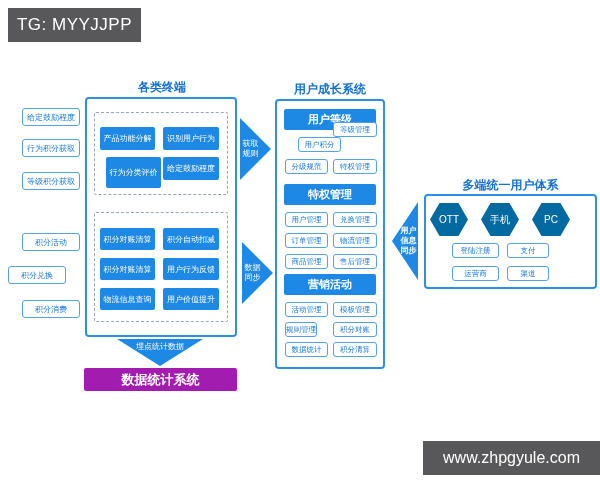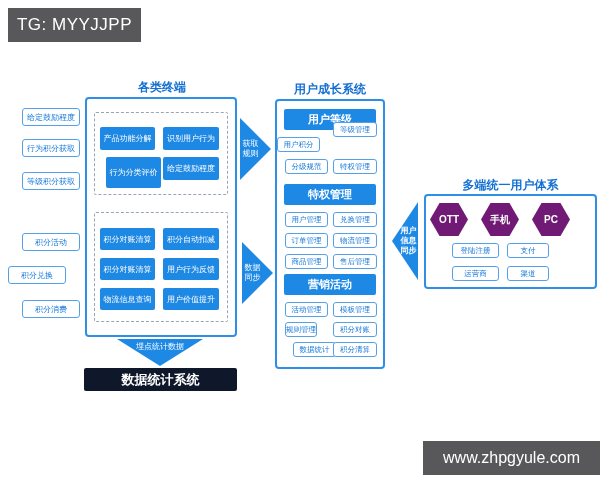--- a/index.html
+++ b/index.html
@@ -33,30 +33,30 @@
   .dashed{border:1px dashed #98a6b4;border-radius:2px;}
   .section-header{
     background:#1e88e5;color:#fff;font-weight:bold;font-size:11px;border-radius:2px;
     display:flex;align-items:center;justify-content:center;white-space:nowrap;
   }
   .tri{background:#1e88e5;width:100%;height:100%;}
   .tri-right{clip-path:polygon(0 0,100% 50%,0 100%);}
   .tri-left{clip-path:polygon(100% 0,100% 100%,0 50%);}
   .tri-down{clip-path:polygon(0 0,100% 0,50% 100%);}
   .hex{
-    background:#701a75;color:#fff;font-weight:bold;font-size:10px;
+    background:#0369a1;color:#fff;font-weight:normal;font-size:10px;
     clip-path:polygon(25% 0%,75% 0%,100% 50%,75% 100%,25% 100%,0% 50%);
     display:flex;align-items:center;justify-content:center;
   }
   .arrow-label{
     color:#fff;font-size:8px;line-height:1.25;text-align:center;
     position:absolute;
   }
   .stats-box{
-    background:#0f172a;color:#fff;font-weight:bold;font-size:13px;border-radius:2px;
+    background:#a21caf;color:#fff;font-weight:bold;font-size:13px;border-radius:2px;
     display:flex;align-items:center;justify-content:center;
   }
   .small{font-size:7.5px;}
 </style>
 </head>
 <body>
 
 <div class="abs badge" style="left:8px;top:8px;width:133px;height:34px">TG: MYYJJPP</div>
 
 <div class="abs outline-box" style="left:22px;top:108px;width:58px;height:18px">给定鼓励程度</div>
@@ -95,39 +95,39 @@
 
 <div class="abs" style="left:242px;top:242px;width:31px;height:62px">
   <div class="tri tri-right"></div>
   <span class="arrow-label" style="left: 2px; top: 50%; transform: translateY(-50%); width: 17px; white-space: normal;">数据同步</span>
 </div>
 
 <div class="abs panel-title" style="left:275px;top:81px;width:110px">用户成长系统</div>
 <div class="abs panel" style="left:275px;top:99px;width:110px;height:270px"></div>
 
 <div class="abs section-header" style="left:284px;top:109px;width:92px;height:21px">用户等级</div>
-<div class="abs outline-box small" style="left:277px;top:137px;width:43px;height:15px">用户积分</div>
+<div class="abs outline-box small" style="left:298px;top:137px;width:43px;height:15px">用户积分</div>
 <div class="abs outline-box small" style="left:333px;top:122px;width:44px;height:15px">等级管理</div>
 <div class="abs outline-box small" style="left:285px;top:159px;width:43px;height:15px">分级规范</div>
 <div class="abs outline-box small" style="left:333px;top:159px;width:44px;height:15px">特权管理</div>
 
 <div class="abs section-header" style="left:284px;top:184px;width:92px;height:21px">特权管理</div>
 <div class="abs outline-box small" style="left:285px;top:212px;width:43px;height:15px">用户管理</div>
 <div class="abs outline-box small" style="left:333px;top:212px;width:44px;height:15px">兑换管理</div>
 <div class="abs outline-box small" style="left:285px;top:233px;width:43px;height:15px">订单管理</div>
 <div class="abs outline-box small" style="left:333px;top:233px;width:44px;height:15px">物流管理</div>
 <div class="abs outline-box small" style="left:285px;top:254px;width:43px;height:15px">商品管理</div>
 <div class="abs outline-box small" style="left:333px;top:254px;width:44px;height:15px">售后管理</div>
 
 <div class="abs section-header" style="left:284px;top:274px;width:92px;height:21px">营销活动</div>
 <div class="abs outline-box small" style="left:285px;top:302px;width:43px;height:15px">活动管理</div>
 <div class="abs outline-box small" style="left:333px;top:302px;width:44px;height:15px">模板管理</div>
 <div class="abs outline-box small" style="left:285px;top:322px;width:32px;height:15px">规则管理</div>
 <div class="abs outline-box small" style="left:333px;top:322px;width:44px;height:15px">积分对账</div>
-<div class="abs outline-box small" style="left:293px;top:342px;width:43px;height:15px">数据统计</div>
+<div class="abs outline-box small" style="left:285px;top:342px;width:43px;height:15px">数据统计</div>
 <div class="abs outline-box small" style="left:333px;top:342px;width:44px;height:15px">积分清算</div>
 
 <div class="abs" style="left:392px;top:202px;width:26px;height:78px">
   <div class="tri tri-left"></div>
   <span class="arrow-label" style="right: 1px; top: 50%; transform: translateY(-50%); width: 17px; white-space: normal; font-weight: bold;">用户信息同步</span>
 </div>
 
 <div class="abs panel-title" style="left:424px;top:177px;width:173px">多端统一用户体系</div>
 <div class="abs panel" style="left:424px;top:194px;width:173px;height:95px"></div>
 <div class="abs hex" style="left:430px;top:203px;width:38px;height:33px">OTT</div>

